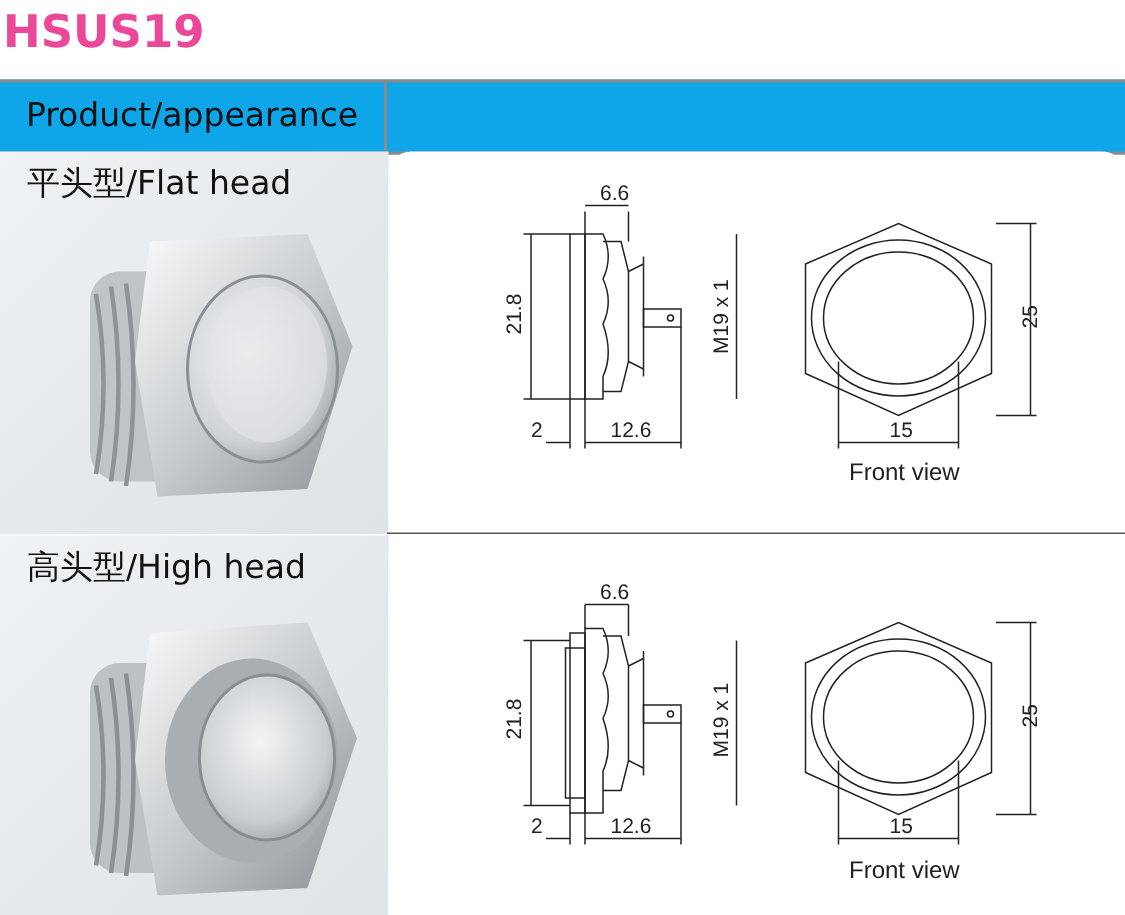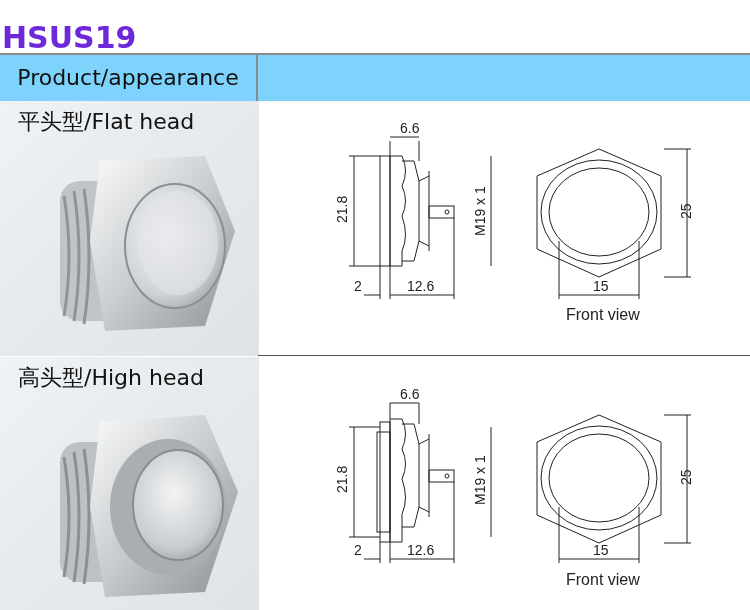--- a/index.html
+++ b/index.html
@@ -1,29 +1,29 @@
 <!DOCTYPE html>
 <html><head>
 <meta charset="utf-8">
 <style>
   html, body { margin: 0; padding: 0; background: #ffffff; }
   body { width: 750px; height: 610px; position: relative; overflow: hidden; font-family: "Liberation Sans", sans-serif; }
-  .title { position: absolute; left: 2px; top: 4px; font-family: "DejaVu Sans", sans-serif; font-weight: bold; font-size: 30px; color: #6d28d9; letter-spacing: 0px; margin-top: 16px; }
-  .header { position: absolute; left: 0; top: 53px; width: 750px; height: 46px; background: #7dd3fc; border-top: 2px solid #8a8a8a; border-bottom: 2px solid #8a8a8a; }
+  .title { position: absolute; left: 2px; top: 4px; font-family: "DejaVu Sans", sans-serif; font-weight: bold; font-size: 30px; color: #ec4899; letter-spacing: 0px; }
+  .header { position: absolute; left: 0; top: 53px; width: 750px; height: 46px; background: #0ea5e9; border-top: 2px solid #8a8a8a; border-bottom: 2px solid #8a8a8a; }
   .header .cell { position: absolute; top: 0; height: 46px; line-height: 46px; font-family: "DejaVu Sans", sans-serif; font-size: 22px; color: #111; }
   .header .c1 { left: 0; width: 258px; text-align: center; border-right: 2px solid #8a8a8a; box-sizing: border-box; }
   .header .c2 { left: 258px; width: 492px; text-align: center; }
   .row { position: absolute; left: 0; width: 750px; }
   .row1 { top: 101px; height: 255px; }
   .row2 { top: 357px; height: 287px; }
   .divider { position: absolute; left: 258px; top: 355px; width: 492px; height: 1px; background: #555; }
   .vline { position: absolute; left: 258px; top: 101px; width: 1px; height: 509px; background: #e6e6e6; }
   .photo { position: absolute; left: 0; top: 0; width: 258px; height: 100%; background: linear-gradient(135deg, #f0f3f5 0%, #e7ebee 40%, #dfe3e6 100%); overflow: hidden; }
   .photo-label { position: absolute; left: 18px; top: 6px; font-family: "DejaVu Sans", sans-serif; font-size: 22px; color: #111; }
-  .drawing { position: absolute; left: 259px; top: 0; width: 491px; height: 100%; background: #fff; }
+  .drawing { position: absolute; left: 259px; top: 0; width: 491px; height: 100%; background: #fff; border-radius: 15px; }
   svg text { font-family: "Liberation Sans", sans-serif; }
 </style>
 </head>
 <body>
 
 <div class="title">HSUS19</div>
 
 <div class="header">
   <div class="cell c1">Product/appearance</div>
 </div>

